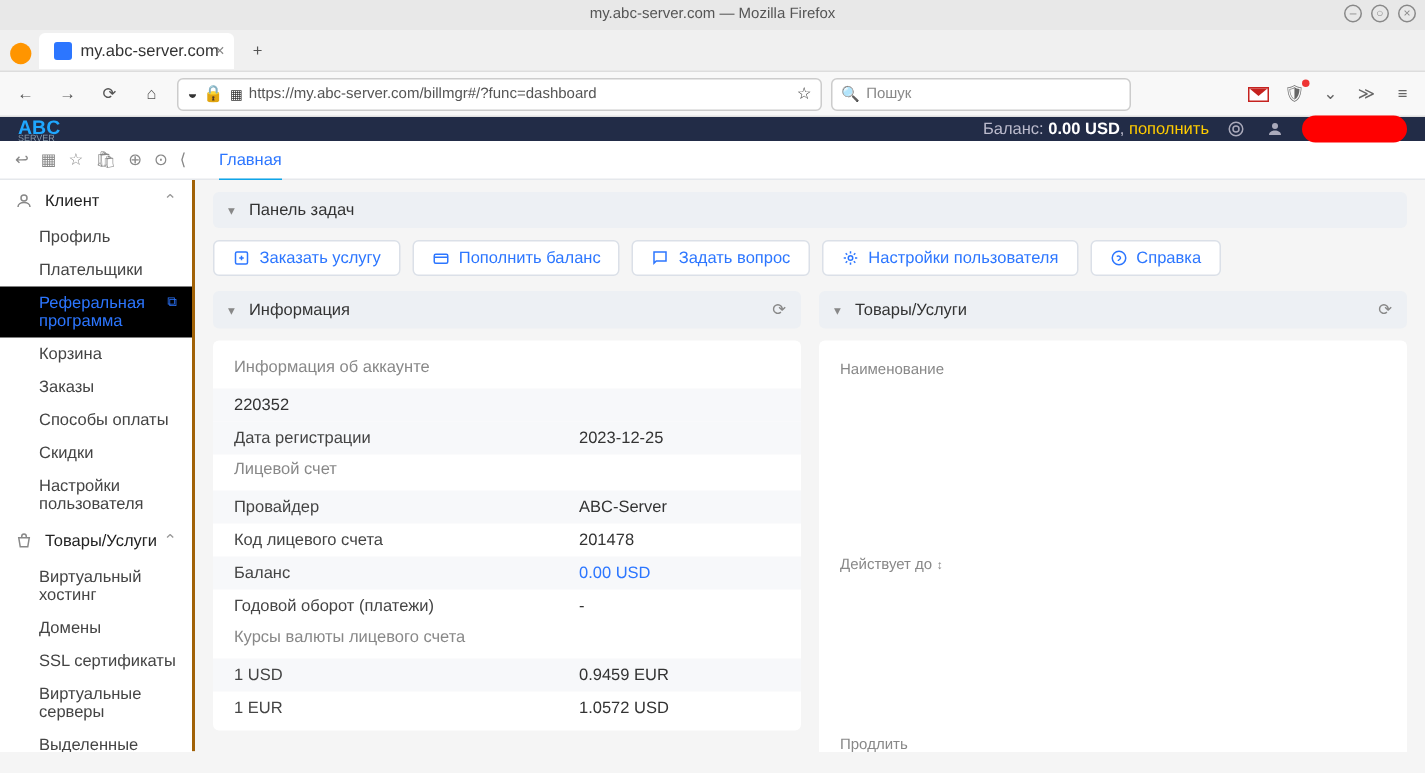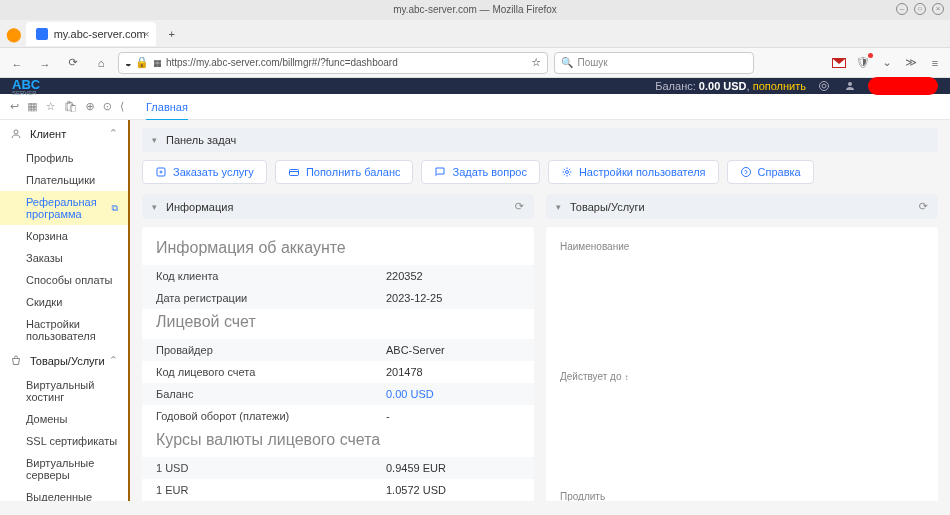--- a/index.html
+++ b/index.html
@@ -40,35 +40,35 @@
   .toolbar-icons { width: 130px; display: flex; align-items: center; gap: 8px; padding: 0 10px; color: #888; }
   .toolbar-icons span { width: 14px; height: 14px; display:inline-flex; align-items:center; justify-content:center; }
   .breadcrumb { padding: 0 16px; }
   .breadcrumb .crumb { color: #2c76ff; font-size: 11px; border-bottom: 2px solid #0ea5e9; padding-bottom: 6px; }
   
   .main-wrap { display: flex; height: 381px; overflow: hidden; }
   .sidebar { width: 130px; background: #fff; border-right: 2px solid #a16207; overflow-y: auto; font-size: 11px; }
   .sb-sect { display: flex; align-items: center; padding: 7px 10px; color: #222; font-weight: 500; }
   .sb-sect .icon { width: 14px; color: #888; margin-right: 6px; display:inline-flex; align-items:center; }
   .sb-sect .caret { margin-left: auto; color: #999; }
-  .sb-item { padding: 5px 10px 5px 26px; color: #444; display: flex; align-items: center; }
-  .sb-item.active { background: #fef9c3; color: #2c76ff; }
+  .sb-item { padding: 5px 10px 5px 26px; color: #444; display: flex; }
+  .sb-item.active { background: #000000; color: #2c76ff; }
   .sb-item .ext { margin-left: auto; color: #2c76ff; font-size: 9px; }
   .content { flex: 1; padding: 8px 12px; overflow: auto; background: #f5f5f5; }
   .panel-title { background: #edf0f4; border-radius: 4px; padding: 6px 10px; font-size: 11px; color: #333; margin-bottom: 8px; display: flex; align-items: center; }
   .panel-title .toggle { color: #888; margin-right: 6px; font-size: 9px; width:8px; }
   .panel-title .reload { margin-left: auto; color: #888; }
   .actions-row { display: flex; gap: 8px; margin-bottom: 10px; }
   .action-btn { flex: 0 0 auto; background: #fff; border: 1px solid #dbe0e8; border-radius: 4px; padding: 5px 12px; display: flex; align-items: center; gap: 6px; color: #2c76ff; font-size: 11px; }
   .action-btn .icon { color: #2c76ff; display:inline-flex; }
   .two-col { display: flex; gap: 12px; }
   .col-l { flex: 1; }
   .col-r { flex: 0 0 392px; }
   .info-panel { background: #fff; border-radius: 4px; padding: 8px 0 4px; margin-bottom: 10px; }
-  .info-subhdr { color: #888; font-size: 16px; padding: 4px 14px 8px; }
+  .info-subhdr { color: #888; font-size: 11px; padding: 4px 14px 8px; }
   .info-row { display: flex; padding: 5px 14px; font-size: 11px; }
   .info-row .k { flex: 0 0 230px; color: #444; }
   .info-row .v { color: #333; }
   .info-row .v.link { color: #2c76ff; }
   .info-row.alt { background: #f7f8fa; }
   .tbl-hdr { display: flex; padding: 6px 14px; color: #888; font-size: 10px; flex-direction: column; }
   .tbl-hdr .c1 { flex: 0 0 130px; }
   .tbl-hdr .c2 { flex: 0 0 120px; }
   .tbl-hdr .c2.sortable:after { content: '\2195'; margin-left: 3px; font-size: 8px; }
   .q-hdr { display: flex; padding: 6px 14px; color: #888; font-size: 10px; }
@@ -284,21 +284,20 @@
       <div class="col-l">
         <div class="panel-title">
           <span class="toggle">▾</span>
           <span>Информация</span>
           <span class="reload">⟳</span>
         </div>
         <div class="info-panel">
           <div class="info-subhdr">Информация об аккаунте</div>
           <div id="rows1">
               <div class="info-row alt">
-                <span class="k">Код клиента</span>
                 <span class="v">220352</span>
               </div>
               <div class="info-row alt">
                 <span class="k">Дата регистрации</span>
                 <span class="v">2023-12-25</span>
               </div>
             </div>
           <div class="info-subhdr">Лицевой счет</div>
           <div id="rows2">
               <div class="info-row alt">

